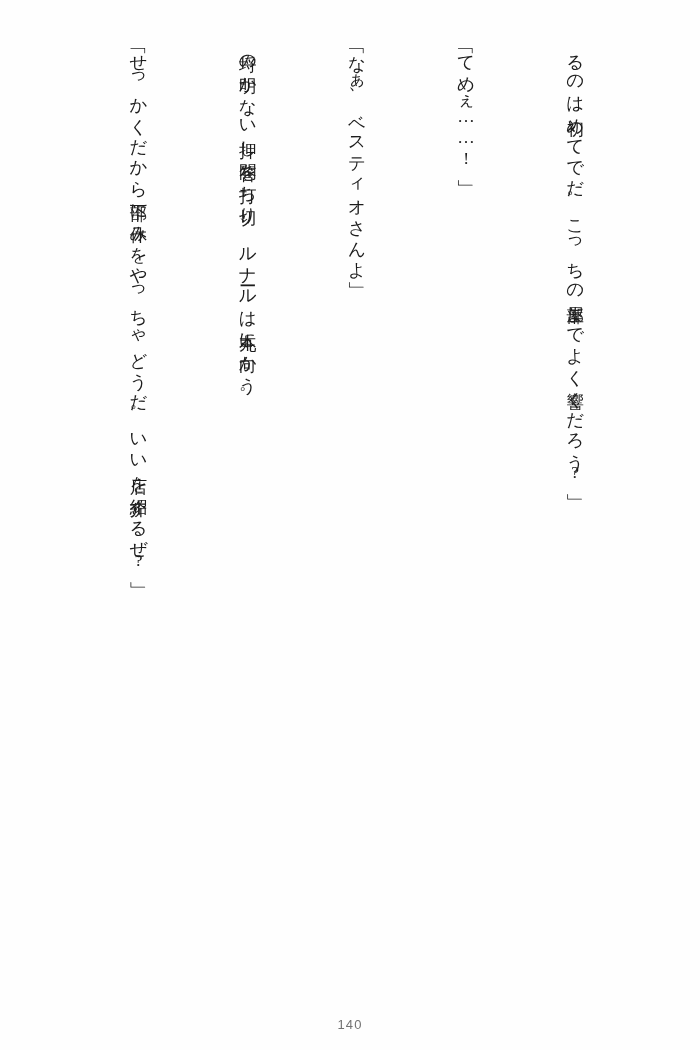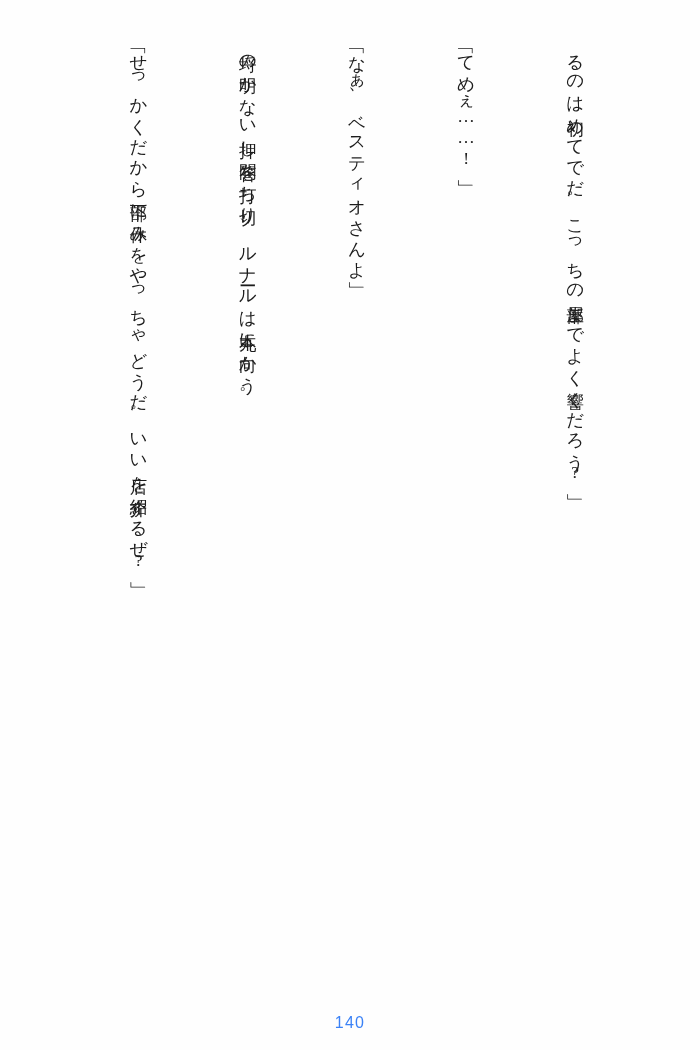--- a/index.html
+++ b/index.html
@@ -49,23 +49,23 @@
     margin: 0;
     padding: 0;
   }
 
   .page-number {
     position: absolute;
     bottom: 18px;
     left: 0;
     width: 700px;
     text-align: center;
-    font-size: 16px;
+    font-size: 13px;
     font-family: "Liberation Sans", sans-serif;
-    color: #3b82f6;
+    color: #737373;
     letter-spacing: 0.08em;
   }
 </style>
 </head>
 <body>
 
 <div class="page">
 
   <div class="text-block">
     <span class="para">るのは初めてでだ。こっちの部屋までよく響くだろう?」</span>

